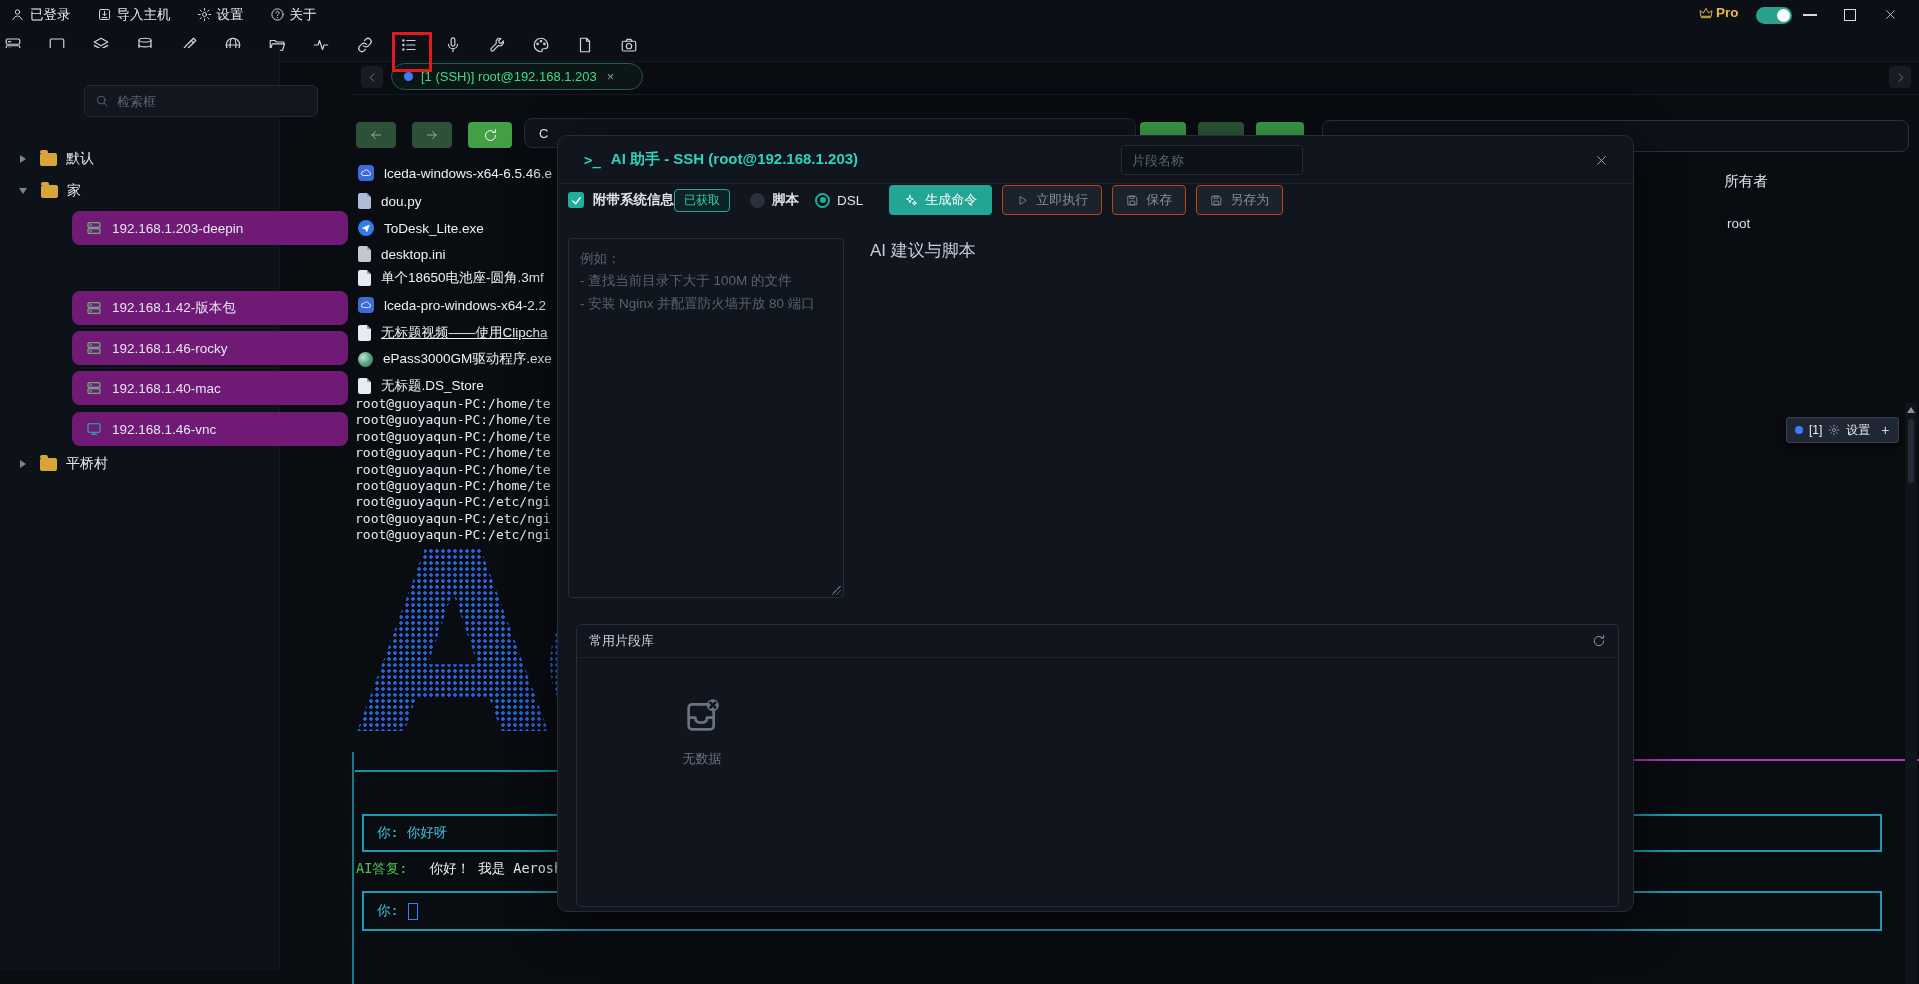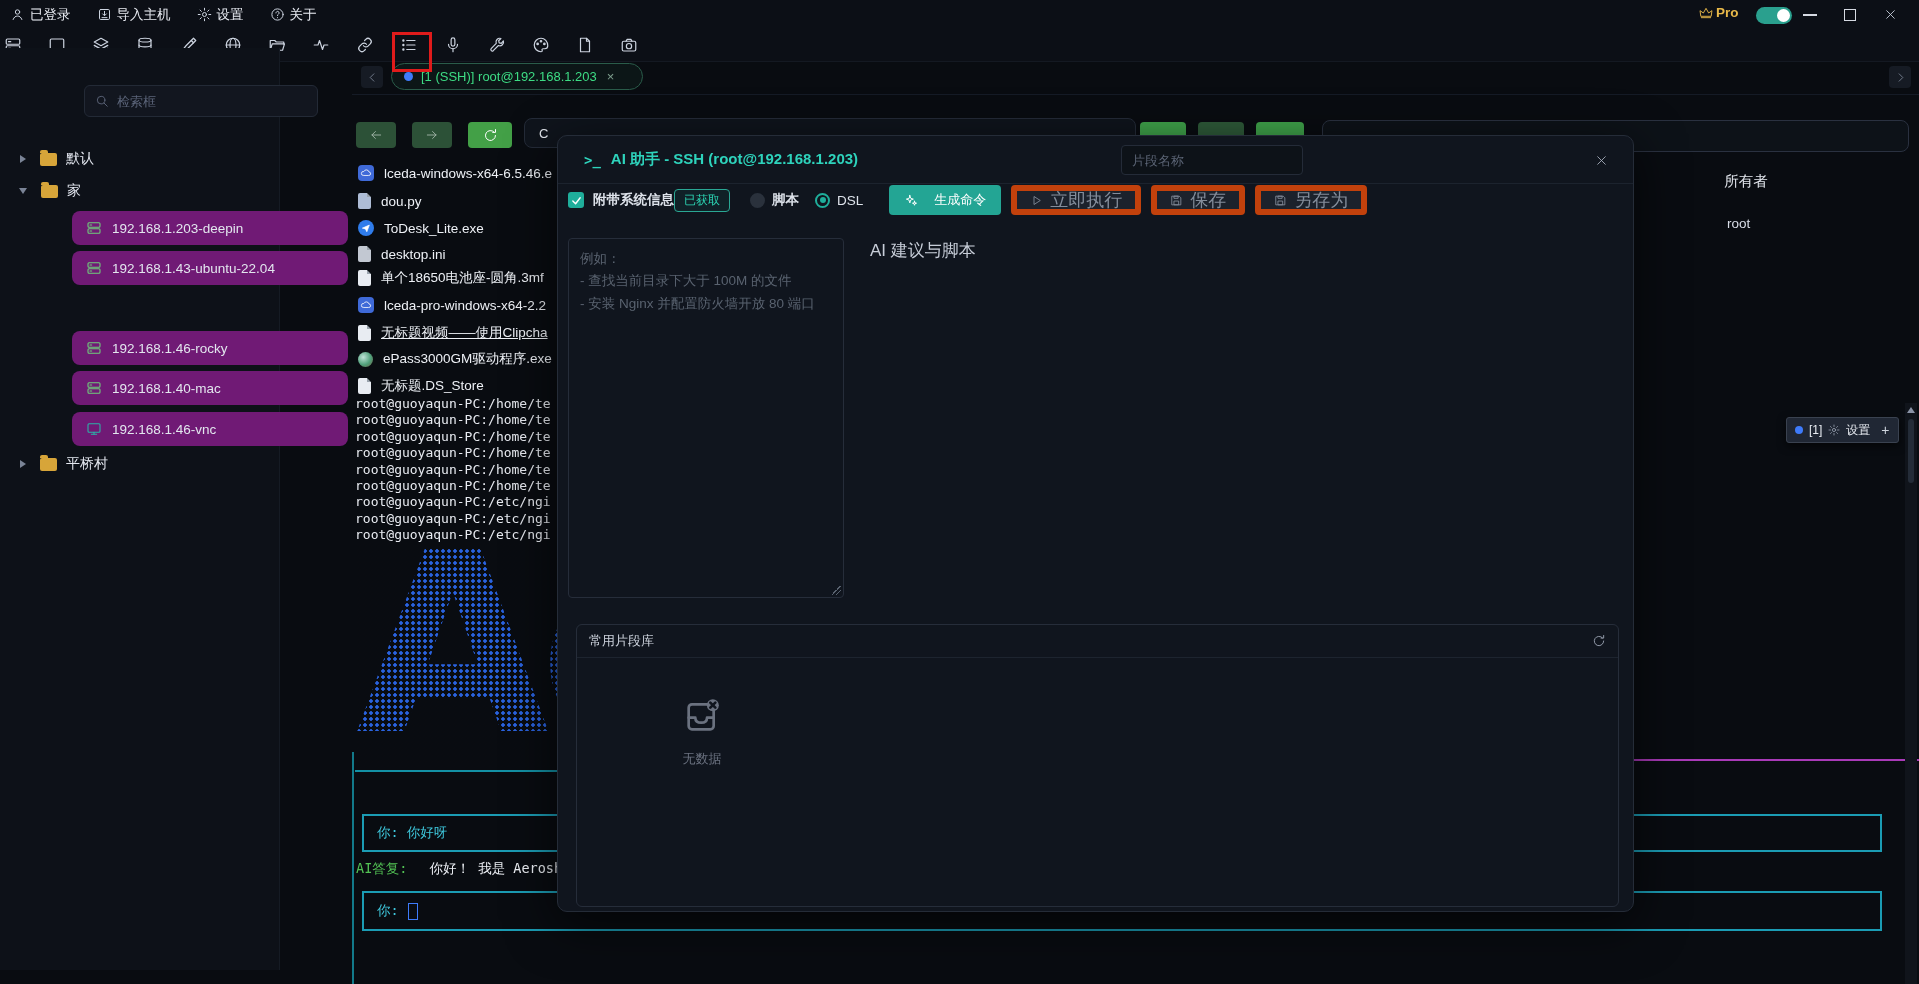--- a/index.html
+++ b/index.html
@@ -99,24 +99,24 @@
   .ctrlrow { position:absolute; left:10px; top:48px; height:32px; display:flex; align-items:center; }
   .chk { width:16px; height:16px; background:#1fae9b; border-radius:3px; display:flex; align-items:center; justify-content:center; }
   .badge { padding:2px 9px; border:1px solid #2aa794; border-radius:4px;
            color:#2bd4b2; font-size:12px; background:rgba(31,174,155,.08); }
   .radio-off { margin-left:20px; width:15px; height:15px; border-radius:50%; background:#2a313c; }
   .radio-on { margin-left:16px; width:15px; height:15px; border-radius:50%; border:2px solid #1fae9b;
               display:flex; align-items:center; justify-content:center; }
   .radio-on i { width:6px; height:6px; border-radius:50%; background:#1fae9b; }
   .rlabel { margin-left:7px; font-size:13.5px; color:#dde2ea; }
   .btn-teal { margin-left:26px; height:30px; background:#23a594; border-radius:4px; border:none; color:#fff;
-              font-size:13px; padding:0 15px; display:flex; align-items:center; gap:16px;
+              font-size:13px; padding:0 15px; display:flex; align-items:center; gap:7px;
               font-family:"Liberation Sans","DejaVu Sans",sans-serif; }
-  .btn-dis { margin-left:10px; height:30px; background:#1c222c; border:6px solid #c2410c; border-radius:4px;
-             color:#848d9b; font-size:18px; padding:0 13px; display:flex; align-items:center; gap:7px;
+  .btn-dis { margin-left:10px; height:30px; background:#1c222c; border:1px solid #c2410c; border-radius:4px;
+             color:#848d9b; font-size:13px; padding:0 13px; display:flex; align-items:center; gap:7px;
              font-family:"Liberation Sans","DejaVu Sans",sans-serif; }
   .promptbox { position:absolute; left:10px; top:102px; width:276px; height:360px; border:1px solid #262d3a;
                border-radius:4px; padding:9px 11px; font-size:13.5px; line-height:1.65; color:#59626f; overflow:hidden; }
   .grip { position:absolute; right:2px; bottom:2px; width:10px; height:10px;
           background:linear-gradient(135deg,transparent 50%,#59626f 50%,#59626f 56%,transparent 56%,transparent 72%,#59626f 72%,#59626f 78%,transparent 78%); }
   .suglabel { position:absolute; left:312px; top:103px; font-size:17px; color:#c7cdd8; }
   .sugbox { position:absolute; left:312px; top:127px; width:750px; height:326px; border:1px dashed #333b49;
             border-radius:4px; display:flex; align-items:center; justify-content:center; font-size:13px; color:#59626f; }
   .snipbox { position:absolute; left:18px; top:488px; width:1043px; height:283px; border:1px solid #262d3a; border-radius:6px; }
   .sniphead { height:33px; border-bottom:1px solid #1d242f; display:flex; align-items:center;
@@ -281,28 +281,28 @@
 
     <div class="card" style="top:163px;">
       <svg class="ic fic" viewBox="0 0 24 24" style="stroke:#6fcf7c">
           <rect x="3" y="4" width="18" height="7" rx="1.5"></rect>
           <rect x="3" y="13" width="18" height="7" rx="1.5"></rect>
           <line x1="6" y1="7.5" x2="8.5" y2="7.5"></line>
           <line x1="6" y1="16.5" x2="8.5" y2="16.5"></line>
         </svg>
       <span>192.168.1.203-deepin</span>
     </div>
-    <div class="card" style="top:203px;">
+    <div class="card" style="top:243px;">
       <svg class="ic fic" viewBox="0 0 24 24" style="stroke:#6fcf7c">
           <rect x="3" y="4" width="18" height="7" rx="1.5"></rect>
           <rect x="3" y="13" width="18" height="7" rx="1.5"></rect>
           <line x1="6" y1="7.5" x2="8.5" y2="7.5"></line>
           <line x1="6" y1="16.5" x2="8.5" y2="16.5"></line>
         </svg>
-      <span>192.168.1.43-ubuntu-22.04</span>
+      <span>192.168.1.42-版本包</span>
     </div>
     <div class="card" style="top:283px;">
       <svg class="ic fic" viewBox="0 0 24 24" style="stroke:#6fcf7c">
           <rect x="3" y="4" width="18" height="7" rx="1.5"></rect>
           <rect x="3" y="13" width="18" height="7" rx="1.5"></rect>
           <line x1="6" y1="7.5" x2="8.5" y2="7.5"></line>
           <line x1="6" y1="16.5" x2="8.5" y2="16.5"></line>
         </svg>
       <span>192.168.1.46-rocky</span>
     </div>

